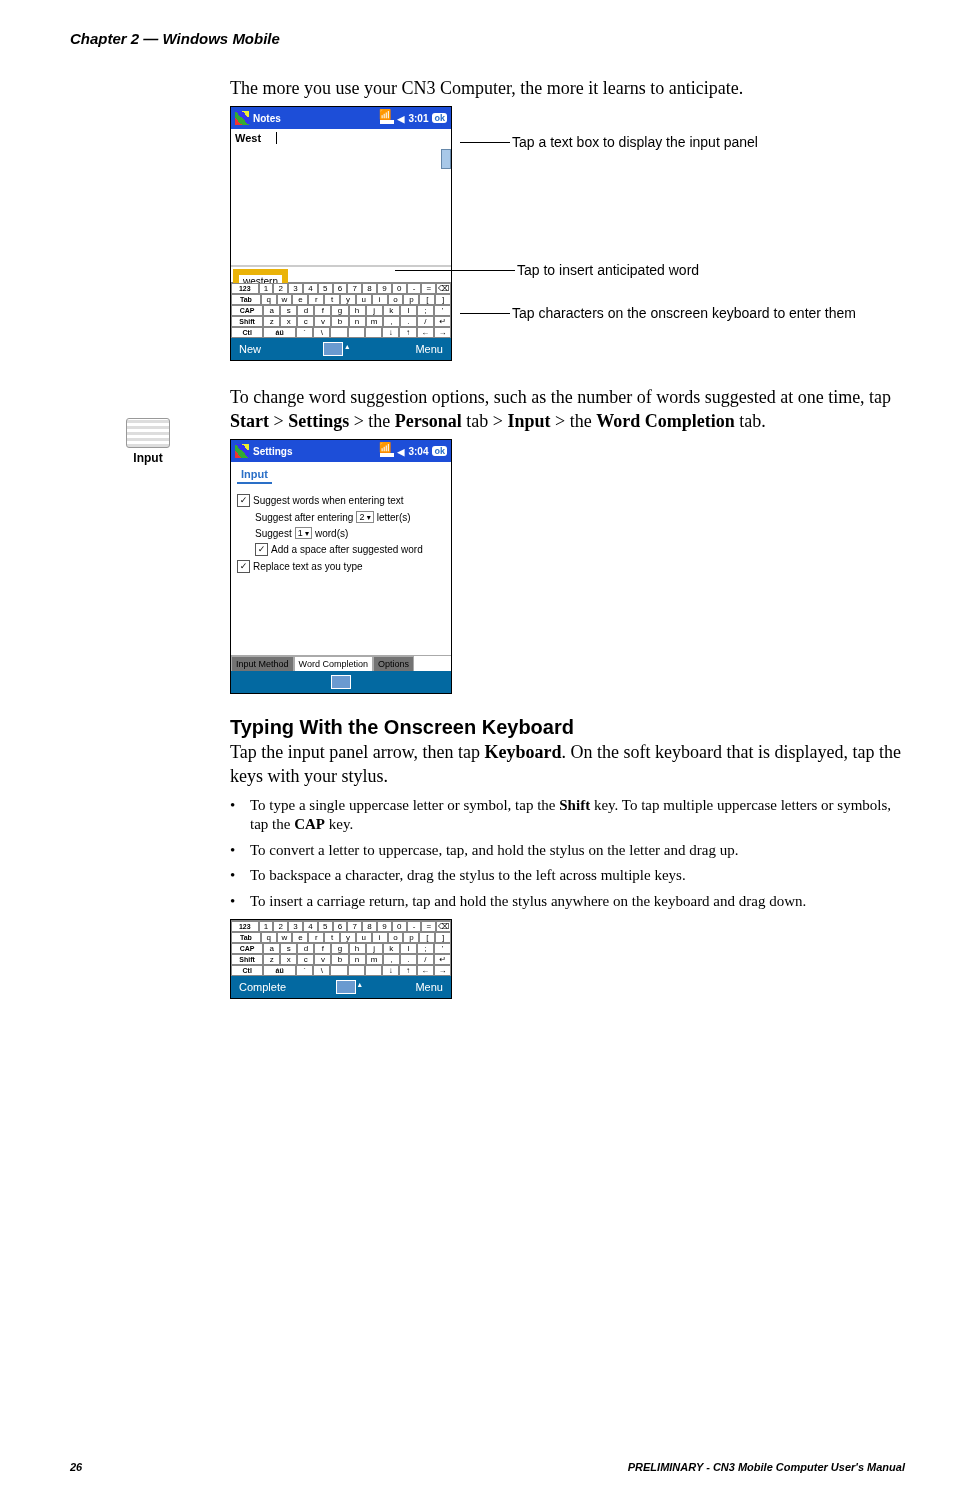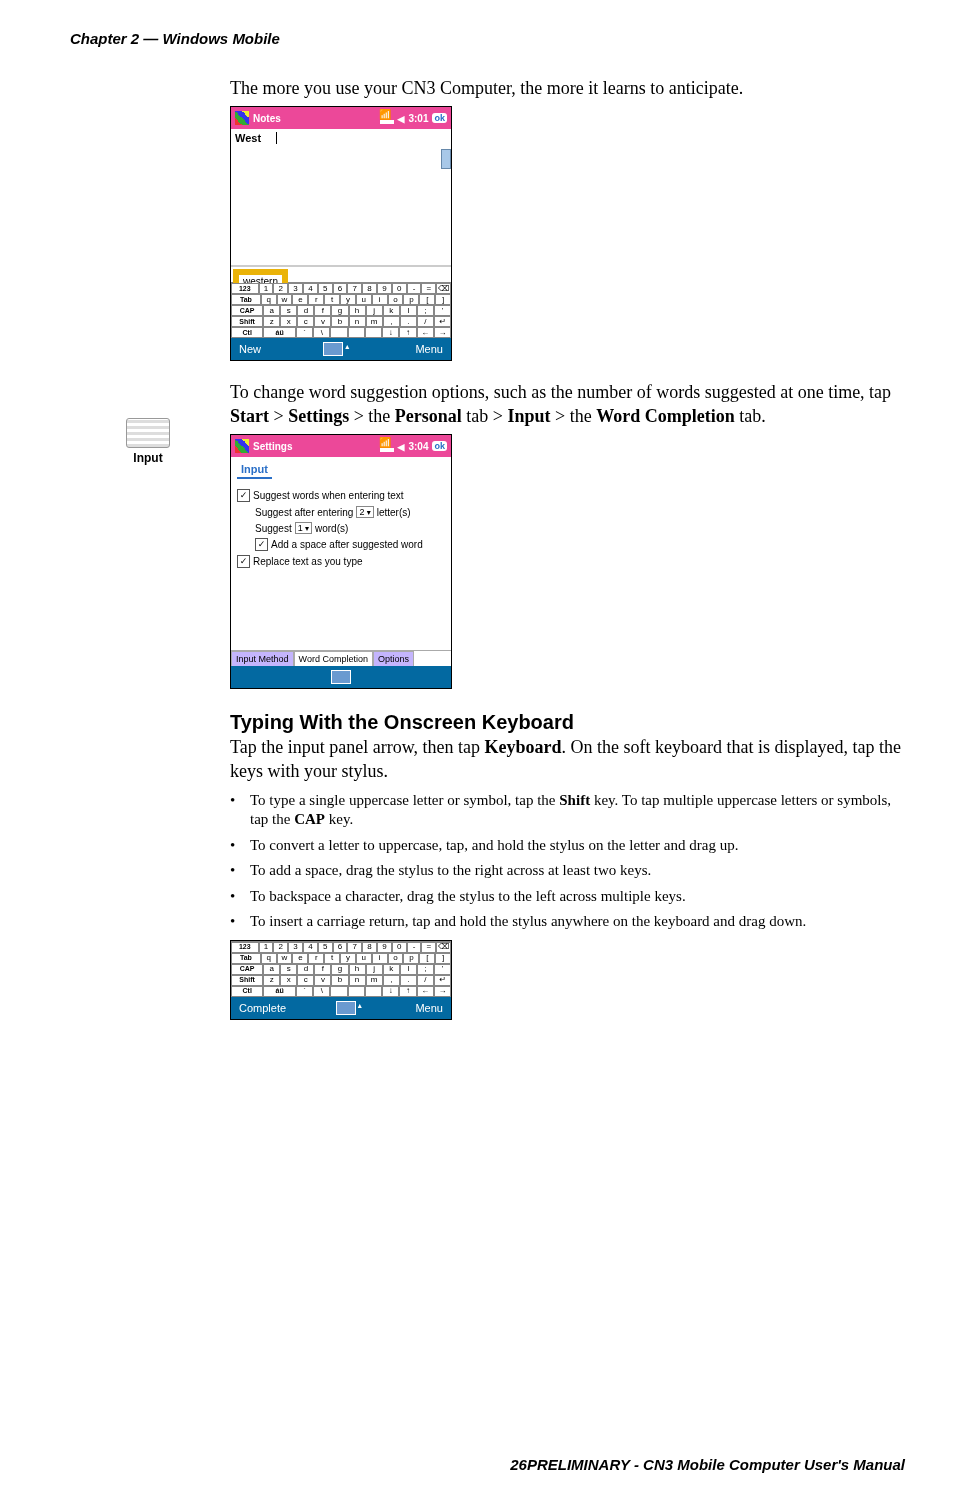--- a/index.html
+++ b/index.html
@@ -38,21 +38,21 @@
   }
   .device-screenshot {
     width: 220px;
     background: #fff;
     border: 1px solid #000;
     font-family: Tahoma, Arial, sans-serif;
     font-size: 10px;
     flex-shrink: 0;
   }
   .title-bar {
-    background: #ec4899;
+    background: #1d4ed8;
     color: #fff;
     padding: 3px 4px;
     display: flex;
     align-items: center;
     font-weight: bold;
     height: 16px;
   }
   .win-flag {
     width: 14px; height: 14px;
     margin-right: 4px;
@@ -222,21 +222,21 @@
   .sel::after { content: " ▾"; font-size: 8px; }
   .settings-tabs {
     display: flex;
     font-size: 9px;
     border-top: 1px solid #aaa;
   }
   .settings-tab {
     padding: 2px 4px;
     border: 1px solid #aaa;
     border-bottom: none;
-    background: #c4b5fd;
+    background: #737373;
   }
   .settings-tab.active { background: #fff; }
   h3.section {
     font-family: Arial, Helvetica, sans-serif;
     font-weight: 900;
     font-size: 20px;
     margin: 22px 0 2px 0;
   }
   ul.bullets {
     list-style: none;
@@ -259,25 +259,25 @@
   .small-osk {
     width: 220px;
     margin-top: 4px;
   }
   .footer {
     position: absolute;
     bottom: 30px;
     left: 70px;
     right: 70px;
     display: flex;
-    justify-content: flex-end;
+    justify-content: space-between;
     font-family: Arial, Helvetica, sans-serif;
     font-style: italic;
     font-weight: bold;
-    font-size: 15px;
+    font-size: 11px;
   }
   b { font-weight: bold; margin-top: 26px; }
 </style>
 </head>
 <body>
 
 <div class="page">
   <div class="header">Chapter 2 — Windows Mobile</div>
 
   <div class="content">
@@ -378,20 +378,25 @@
           </div>
         <div class="bottom-bar">
           <span>New</span>
           <span class="bottom-center">
             <span class="kbd-btn"></span>
             <span class="kbd-arrow">▴</span>
           </span>
           <span>Menu</span>
         </div>
       </div>
+      <div class="callouts" style="position:relative; height:260px; flex:1;">
+        <div class="callout callout1">Tap a text box to display the input panel</div>
+        <div class="callout callout2">Tap to insert anticipated word</div>
+        <div class="callout callout3">Tap characters on the onscreen keyboard to enter them</div>
+      </div>
     </div>
 
     <div class="icon-block" style="top:418px;">
       <span class="input-icon-img"></span>
       <span>Input</span>
     </div>
     <p class="para">
       <span>To change word suggestion options, such as the number of words suggested at one time, tap </span><b>Start</b><span> &gt; </span><b>Settings</b><span> &gt; the </span><b>Personal</b><span> tab &gt; </span><b>Input</b><span> &gt; the </span><b>Word Completion</b><span> tab.</span>
     </p>
 
@@ -446,21 +451,20 @@
     <h3 class="section">Typing With the Onscreen Keyboard</h3>
     <p class="para">
       <span>Tap the input panel arrow, then tap </span><b>Keyboard</b><span>. On the soft keyboard that is displayed, tap the keys with your stylus.</span>
     </p>
 
     <ul class="bullets">
       <li>
         <span>To type a single uppercase letter or symbol, tap the </span><b>Shift</b><span> key. To tap multiple uppercase letters or symbols, tap the </span><b>CAP</b><span> key.</span>
       </li>
       <li>To convert a letter to uppercase, tap, and hold the stylus on the letter and drag up.</li>
-      <li>To add a space, drag the stylus to the right across at least two keys.</li>
       <li>To backspace a character, drag the stylus to the left across multiple keys.</li>
       <li>To insert a carriage return, tap and hold the stylus anywhere on the keyboard and drag down.</li>
     </ul>
 
     <div class="device-screenshot small-osk">
       <div class="osk" id="osk2">
           <div class="osk-row">
             <div class="osk-key wide">123</div>
             <div class="osk-key">1</div>
             <div class="osk-key">2</div>

